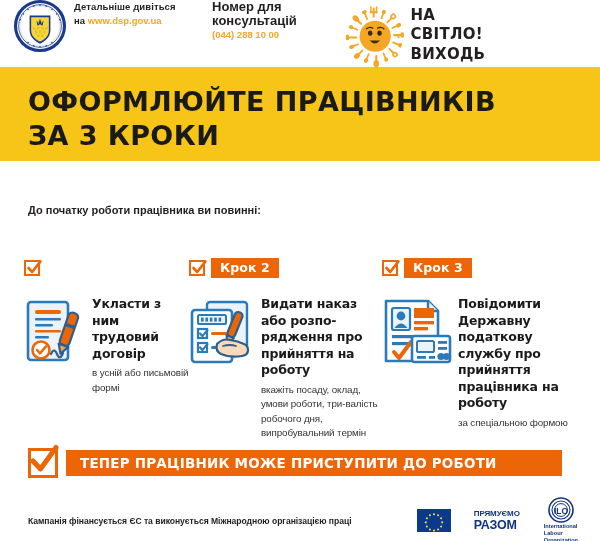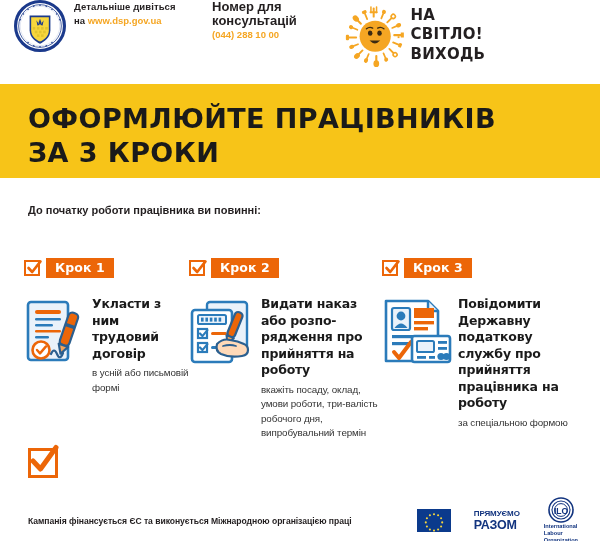--- a/index.html
+++ b/index.html
@@ -40,21 +40,21 @@
   }
   .sun-svg { width: 74px; height: 70px; display: block; }
   .slogan { line-height: 1.28; }
   .slogan div {
     font-size: 15px; font-weight: bold; color: #231f20;
     letter-spacing: .3px; font-family: "DejaVu Sans", sans-serif;
   }
 
   
   .title-band {
-    position: absolute; top: 84px; left: 0; width: 600px; height: 94px;
+    position: absolute; top: 67px; left: 0; width: 600px; height: 94px;
     background: #f7c418;
   }
   .title-band h1 {
     position: absolute; left: 28px; top: 18px;
     font-family: "DejaVu Sans", sans-serif;
     font-size: 27px; font-weight: bold; color: #1a1a1a;
     line-height: 34px; letter-spacing: .4px;
   }
   .title-band h1 span { display: block; }
 
@@ -305,21 +305,20 @@
 
   <div class="steps">
 
     <div class="step step-1">
       <div class="step-head">
         <div class="chk-box">
           <svg viewBox="0 0 18 18">
               <path d="M3.5 9 L7.2 13 L15.5 2.4" stroke="#ec6608" stroke-width="2.6" fill="none" stroke-linecap="round" stroke-linejoin="round"></path>
             </svg>
         </div>
-        <div class="step-pill">Крок 1</div>
       </div>
       <div class="step-body">
         <div class="step-icon">
           <svg viewBox="0 0 62 72" width="62" height="72">
             <rect x="4" y="4" width="40" height="58" rx="3" fill="#eaf2fa" stroke="#2b7bba" stroke-width="2.6"></rect>
             <rect x="11" y="12" width="26" height="4" rx="2" fill="#ec6608"></rect>
             <rect x="11" y="20" width="26" height="2.6" rx="1.3" fill="#2b7bba"></rect>
             <rect x="11" y="26" width="18" height="2.6" rx="1.3" fill="#2b7bba"></rect>
             <rect x="11" y="32" width="26" height="2.6" rx="1.3" fill="#ec6608"></rect>
             <rect x="11" y="38" width="14" height="2.6" rx="1.3" fill="#2b7bba"></rect>
@@ -424,20 +423,21 @@
     </div>
   </div>
 
   <div class="cta">
     <div class="cta-check">
       <div class="box"></div>
       <svg viewBox="0 0 34 34">
           <path d="M6 17 L13.5 25 L29 3.5" stroke="#ec6608" stroke-width="5" fill="none" stroke-linecap="round" stroke-linejoin="round"></path>
         </svg>
     </div>
+    <div class="cta-bar">ТЕПЕР ПРАЦІВНИК МОЖЕ ПРИСТУПИТИ ДО РОБОТИ</div>
   </div>
 
   <div class="footer">
     <div class="footer-note">Кампанія фінансується ЄС та виконується Міжнародною організацією праці</div>
     <div class="footer-logos">
       <div class="eu-logo">
         <div class="eu-flag">
           <svg viewBox="0 0 34 23">
             <g fill="#f7d63c">
               <circle cx="17" cy="5.2" r="1.05"></circle>

